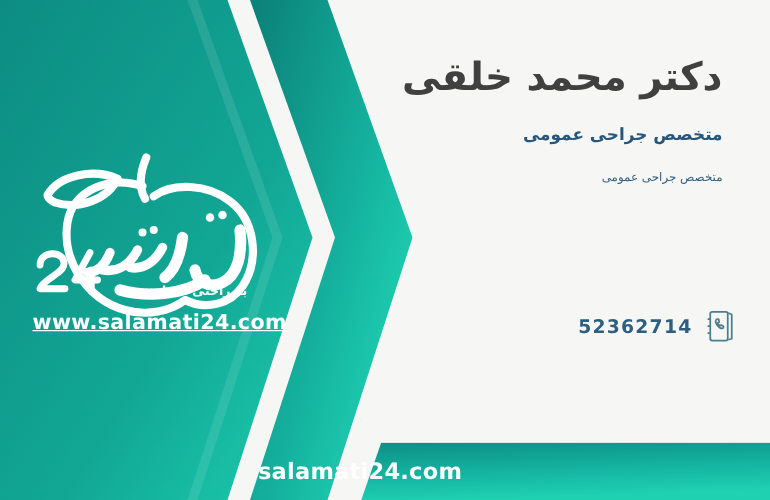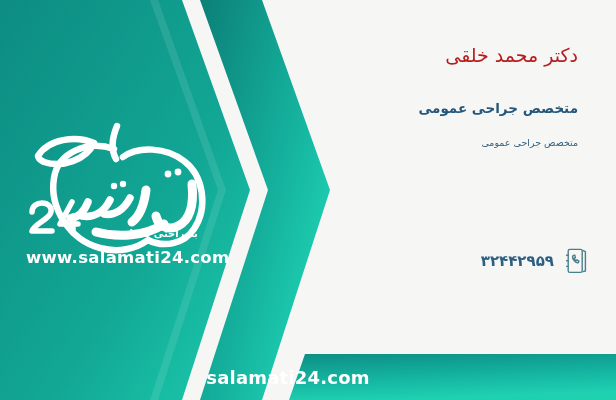--- a/index.html
+++ b/index.html
@@ -50,36 +50,37 @@
     left:26px;top:248px;
     width:190px;
     text-align:right;
     font-family:"DejaVu Sans","Liberation Sans",sans-serif;
     font-size:16.5px;
     font-weight:bold;
     letter-spacing:.3px;
     color:#ffffff;
     direction:ltr;
     white-space:nowrap;
+    text-decoration:underline;
   }
 
   
   .content{
     position:absolute;
     right:0;top:0;
     width:286px;height:400px;
     direction:rtl;
     text-align:right;
   }
   .doctor-name{
     position:absolute;
     right:38px;top:44px;
-    font-size:19px;
-    font-weight:normal;
-    color:#b91c1c;
+    font-size:31px;
+    font-weight:bold;
+    color:#404040;
     letter-spacing:0px;
     white-space:nowrap;
     line-height:1.2;
   }
   .specialty-main{
     position:absolute;
     right:38px;top:100px;
     font-size:13.5px;
     font-weight:bold;
     color:#25577d;
@@ -259,21 +260,21 @@
               <path d="M18.2 3.6 L20.4 4.6 L20.4 24 L18.2 24.6"></path>
               <path d="M1.6 8.2 L3.2 8.2 M1.6 13.8 L3.2 13.8 M1.6 19.4 L3.2 19.4"></path>
               <path d="M8.2 8.4 C7.3 9.4 7.4 11.2 8.8 13.1
                        C10.3 15.1 12.2 16.1 13.4 15.6
                        L13.9 14.2 L11.9 12.9 L10.9 13.7
                        C10.1 13.1 9.5 12.2 9.3 11.2
                        L10.4 10.6 L9.9 8.3 Z"></path>
             </g>
           </svg>
         </span>
-        <span class="c-text phone-text">۳۲۴۴۲۹۵۹</span>
+        <span class="c-text phone-text">52362714</span>
       </div>
 
 
     </div>
   </div>
 
   <div class="bottombar">
     <svg width="616" height="46" viewBox="0 0 616 46" xmlns="http://www.w3.org/2000/svg">
       <defs>
         <linearGradient id="gFoot" x1="0" y1="0" x2="0.25" y2="1">

